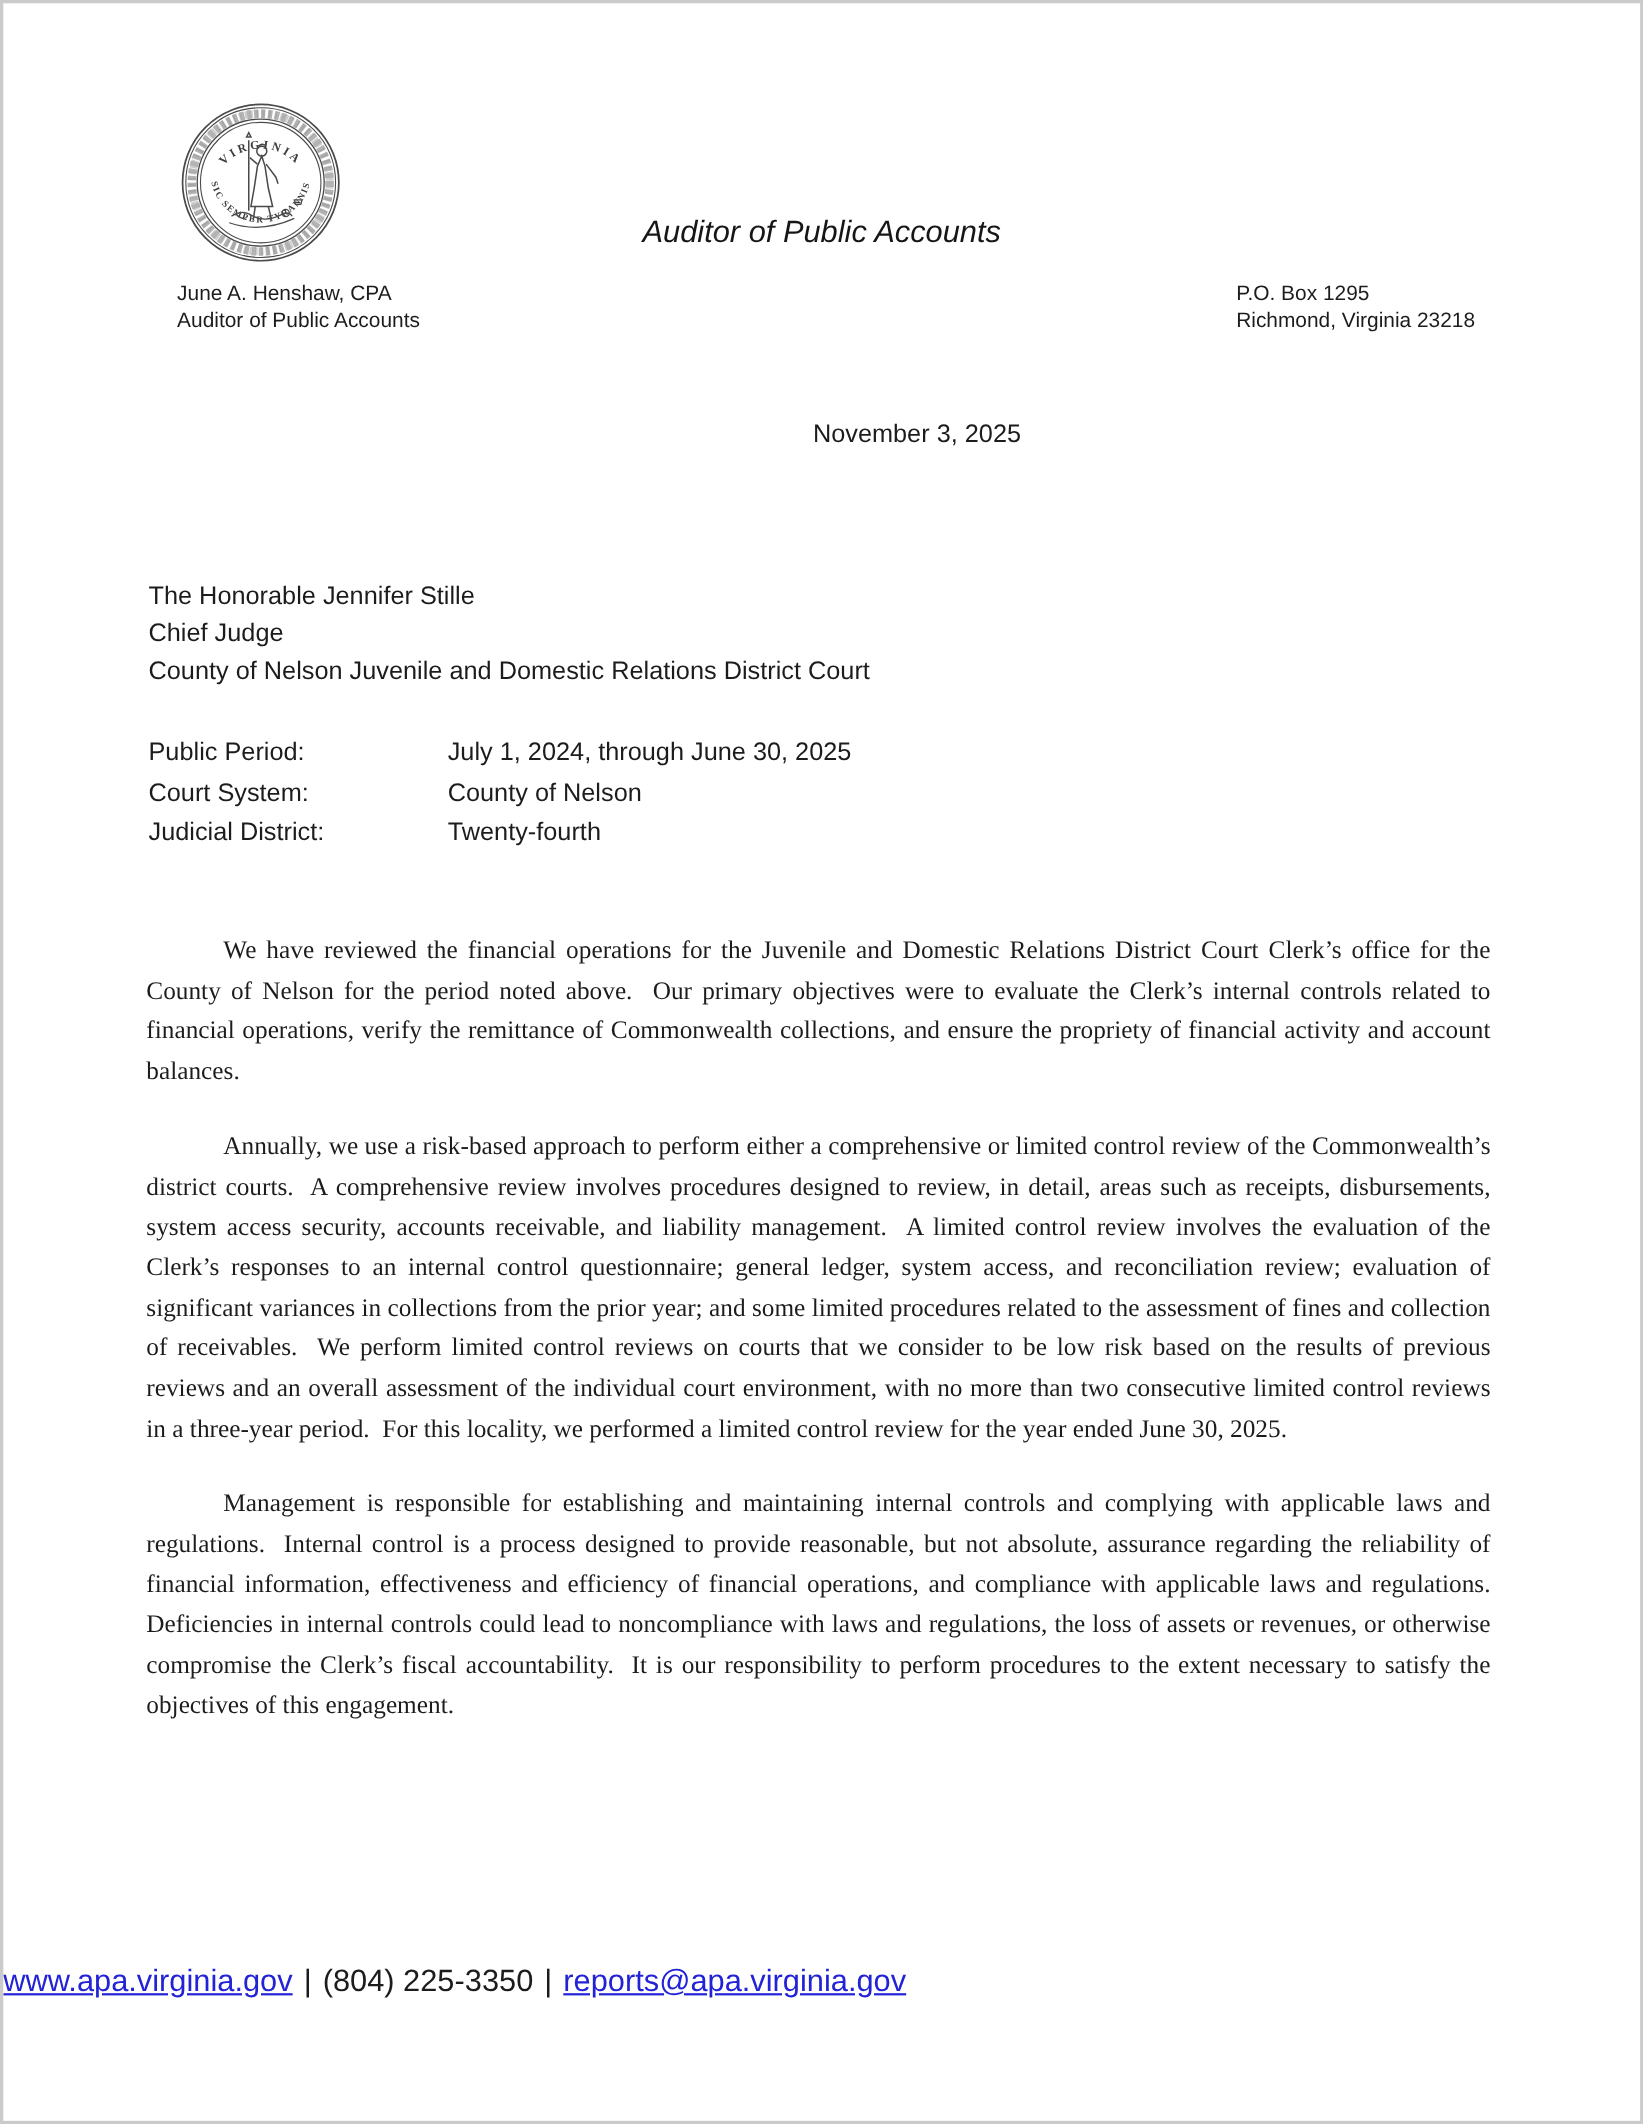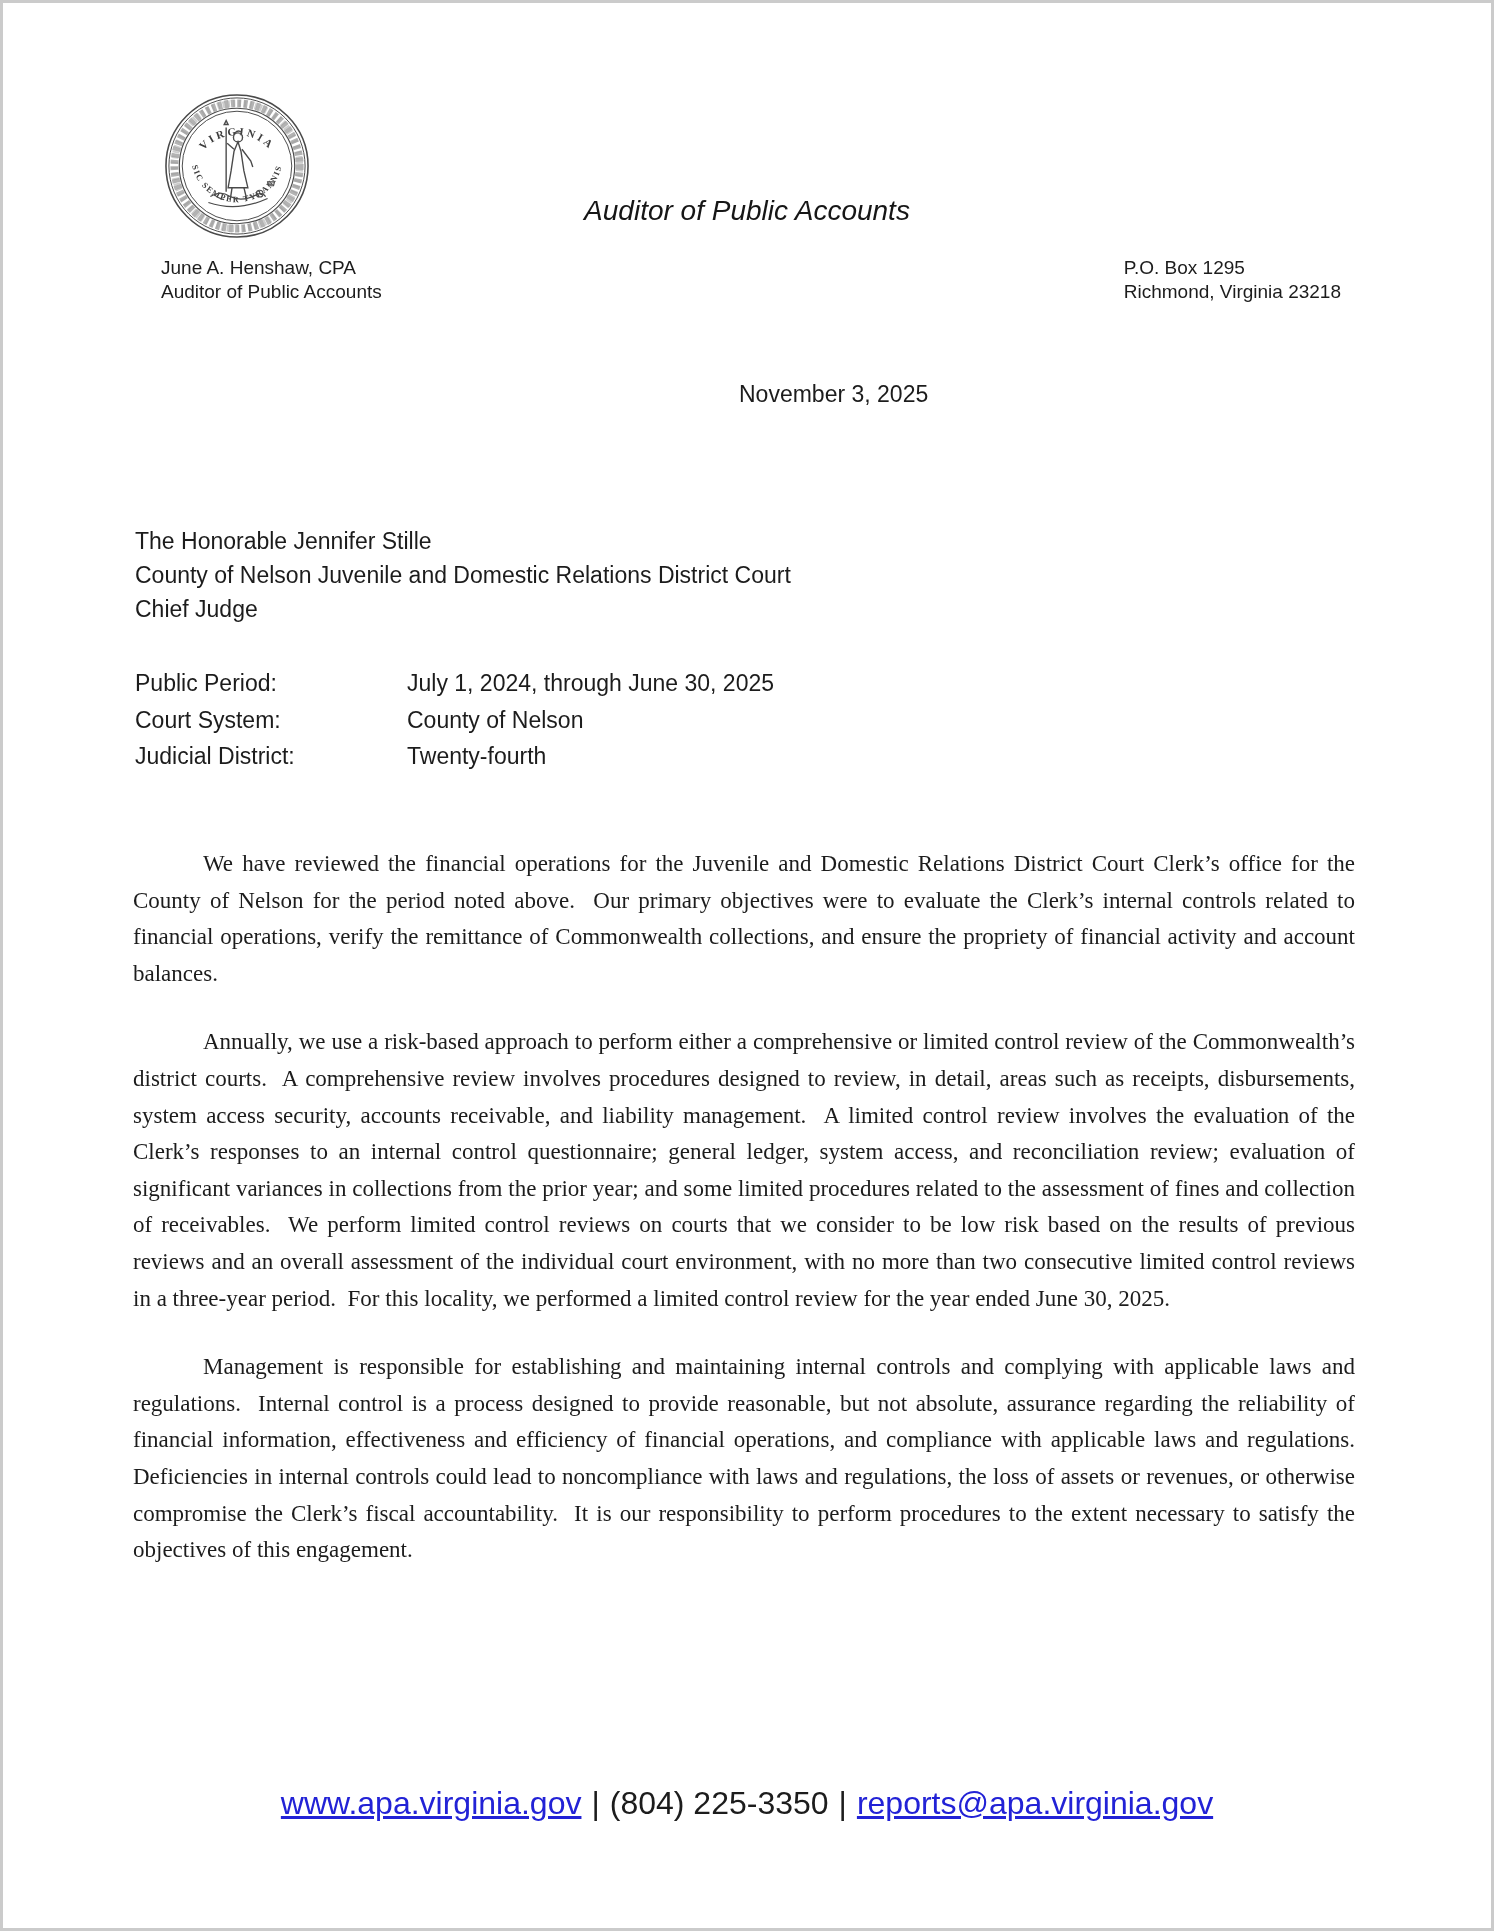--- a/index.html
+++ b/index.html
@@ -65,22 +65,22 @@
     font-family:Liberation Serif, serif;
   }
   .body p{
     margin:0 0 32px 0;
     text-indent:70px;
     white-space:pre-wrap;
   }
   
   .footer{
     position:absolute;left:0;right:0;top:1782px;
-    text-align:center;
-    font-size:32px;
+    text-align:left;
+    font-size:28px;
   }
   .footer a{
     color:#2222d6;
     text-decoration:underline;
     cursor:pointer;
   }
   .footer .sep{color:#1c1c1c;padding:0 10px;}
 </style>
 </head>
 <body>
@@ -137,22 +137,22 @@
 
   <div class="contact-right">
     <div>P.O. Box 1295</div>
     <div>Richmond, Virginia 23218</div>
   </div>
 
   <div class="date">November 3, 2025</div>
 
   <div class="recipient">
     <div>The Honorable Jennifer Stille</div>
+    <div>Chief Judge</div>
     <div>County of Nelson Juvenile and Domestic Relations District Court</div>
-    <div>Chief Judge</div>
   </div>
 
   <div class="review">
     <div>Public Period:</div>
     <div>July 1, 2024, through June 30, 2025</div>
     <div>Court System:</div>
     <div>County of Nelson</div>
     <div>Judicial District:</div>
     <div>Twenty-fourth</div>
   </div>

